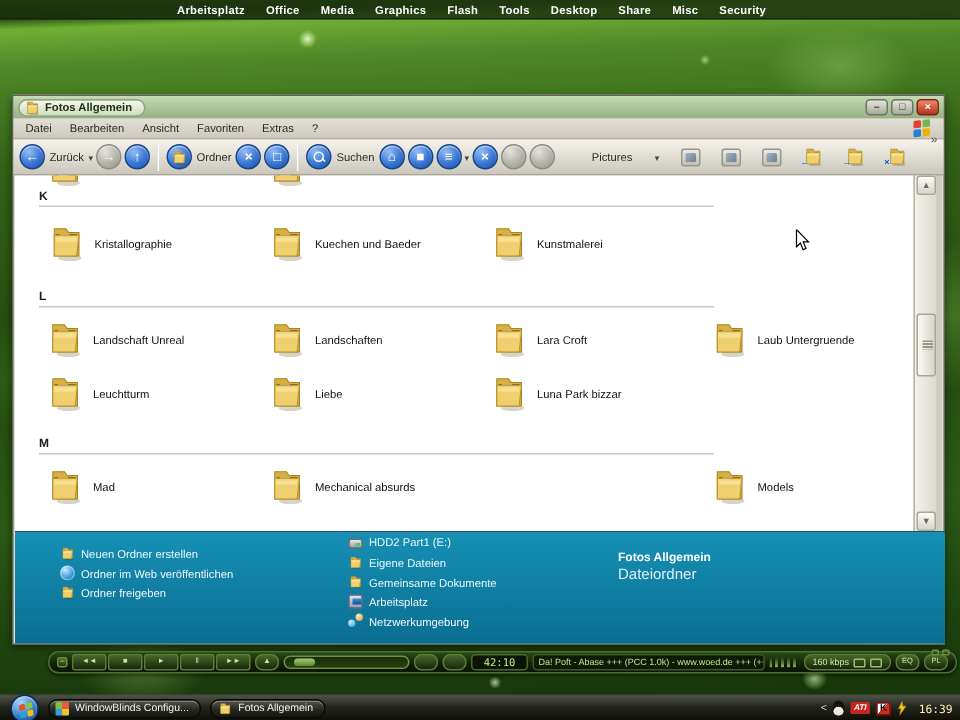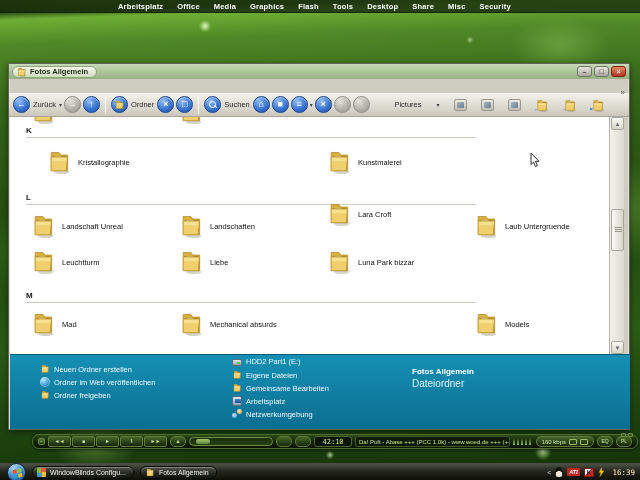--- a/index.html
+++ b/index.html
@@ -199,20 +199,34 @@
           </svg>
         <b>Fotos Allgemein</b>
       </div>
       <div class="winbtns">
         <div class="wbtn">–</div>
         <div class="wbtn">□</div>
         <div class="wbtn close">×</div>
       </div>
     </div>
 
+    <div class="menubar">
+      <span>Datei</span>
+      <span>Bearbeiten</span>
+      <span>Ansicht</span>
+      <span>Favoriten</span>
+      <span>Extras</span>
+      <span>?</span>
+      <div class="winlogo">
+        <i style="background:#e0452c"></i>
+          <i style="background:#7ab648"></i>
+          <i style="background:#2a7fd4"></i>
+          <i style="background:#f0b000"></i>
+      </div>
+    </div>
 
     <div class="toolbar">
       <div class="tbtn">
           <span>←</span>
         </div>
       <span class="tlabel">Zurück</span>
       <span class="caret">▾</span>
       <div class="tbtn gray">
           <span>→</span>
         </div>
@@ -289,25 +303,31 @@
       </div>
       <div class="fitem" style="left:168px; top:-18px;">
         <svg viewBox="0 0 30 28">
             <use href="#sym-folder"></use>
           </svg>
       </div>
 
       <div class="ghdr" style="left:16px; top:9px;">K</div>
       <div class="gline" style="left:16px; top:20px;"></div>
 
-      <div class="fitem" style="left:36px; top:32px;">
+      <div class="fitem" style="left:21px; top:32px;">
         <svg viewBox="0 0 30 28">
             <use href="#sym-folder"></use>
           </svg>
         <span class="flabel">Kristallographie</span>
+      </div>
+      <div class="fitem" style="left:168px; top:32px;">
+        <svg viewBox="0 0 30 28">
+            <use href="#sym-folder"></use>
+          </svg>
+        <span class="flabel">Kuechen und Baeder</span>
       </div>
       <div class="fitem" style="left:316px; top:32px;">
         <svg viewBox="0 0 30 28">
             <use href="#sym-folder"></use>
           </svg>
         <span class="flabel">Kunstmalerei</span>
       </div>
 
       <div class="ghdr" style="left:16px; top:76px;">L</div>
       <div class="gline" style="left:16px; top:87px;"></div>
@@ -317,21 +337,21 @@
             <use href="#sym-folder"></use>
           </svg>
         <span class="flabel">Landschaft Unreal</span>
       </div>
       <div class="fitem" style="left:168px; top:96px;">
         <svg viewBox="0 0 30 28">
             <use href="#sym-folder"></use>
           </svg>
         <span class="flabel">Landschaften</span>
       </div>
-      <div class="fitem" style="left:316px; top:84px;text-decoration:underline;">
+      <div class="fitem" style="left:316px; top:96px;text-decoration:underline;">
         <svg viewBox="0 0 30 28">
             <use href="#sym-folder"></use>
           </svg>
         <span class="flabel">Lara Croft</span>
       </div>
       <div class="fitem" style="left:463px; top:96px;">
         <svg viewBox="0 0 30 28">
             <use href="#sym-folder"></use>
           </svg>
         <span class="flabel">Laub Untergruende</span>
@@ -409,21 +429,21 @@
       <div class="ip-item" style="left:222px; top:15px;">
         <svg viewBox="0 0 30 28">
             <use href="#sym-folder"></use>
           </svg>
         <span class="txt">Eigene Dateien</span>
       </div>
       <div class="ip-item" style="left:222px; top:28px;">
         <svg viewBox="0 0 30 28">
             <use href="#sym-folder"></use>
           </svg>
-        <span class="txt">Gemeinsame Bearbeiten</span>
+        <span class="txt">Gemeinsame Dokumente</span>
       </div>
       <div class="ip-item" style="left:222px; top:41px;">
         <span class="ico pc"></span>
         <span class="txt">Arbeitsplatz</span>
       </div>
       <div class="ip-item" style="left:222px; top:54px;">
         <span class="ico net"></span>
         <span class="txt">Netzwerkumgebung</span>
       </div>
 

